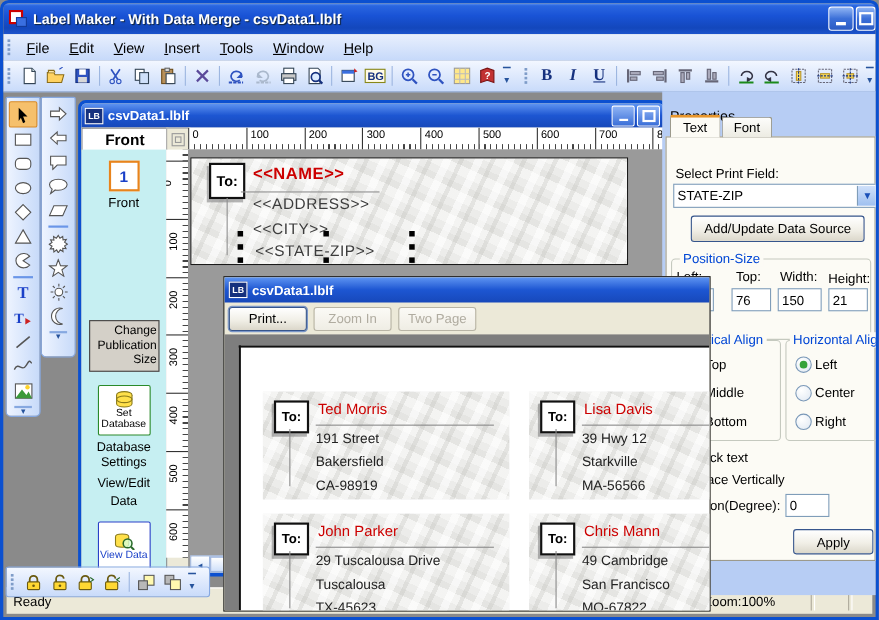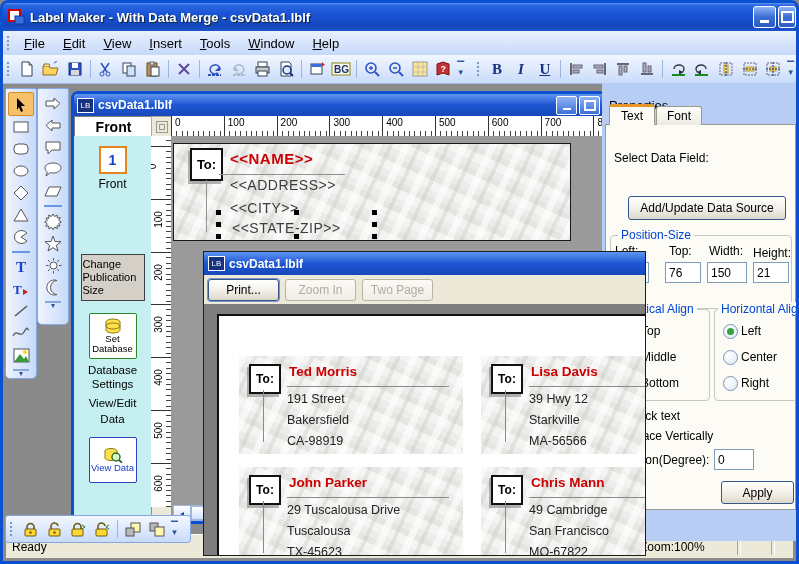--- a/index.html
+++ b/index.html
@@ -35,21 +35,21 @@
   .pbtn.sel{background:#f6c06c;border:1px solid #d88a28;border-radius:2px}
   .pdiv{width:18px;height:2px;background:#6a96e8;margin:3px 0}
   .phandle{width:16px;height:7px;border-top:2px solid #86a8e0;margin-top:3px;color:#26539c;font-size:8px;line-height:5px;text-align:center}
   
   .docwin{position:absolute;left:68px;top:88px;width:529px;height:427px;
     border:3px solid #0b50d0;border-radius:7px 7px 0 0;background:#ece9d8;z-index:5;overflow:hidden}
   .doctitle{position:absolute;left:0;top:0;right:0;height:22px;
     background:linear-gradient(180deg,#5f95f2,#1d56d2 50%,#1748ba);
     display:flex;align-items:center;padding:0 3px;color:#fff;font-weight:bold;font-size:12px}
   .lbico{width:15px;height:13px;background:#16317e;border:1px solid #fff;color:#fff;
-    font-size:8px;font-weight:normal;display:flex;align-items:center;justify-content:center;margin-right:4px}
+    font-size:8px;font-weight:bold;display:flex;align-items:center;justify-content:center;margin-right:4px}
   .dbtn{width:19px;height:17px;border:1px solid #fff;border-radius:2px;
     background:linear-gradient(180deg,#8fb4f4,#3b6fd8);color:#fff;font-size:10px;
     display:flex;align-items:center;justify-content:center;margin-left:2px}
   .fronthead{position:absolute;left:0;top:22px;width:77px;height:20px;background:#fff;
     border:1px solid #808080;display:flex;align-items:center;justify-content:center;font-weight:bold;font-size:14px}
   .cornerbox{position:absolute;left:77px;top:22px;width:20px;height:20px;background:#ece9d8;
     border:1px solid #aaa;display:flex;align-items:center;justify-content:center}
   .hruler{position:absolute;left:97px;top:22px;right:0;height:20px;background:#fff;
     border-bottom:1px solid #808080;display:flex;overflow:hidden}
   .hcell{width:52.8px;flex:0 0 52.8px;position:relative;border-left:1px solid #333;font-size:10px;padding:1px 0 0 3px;box-sizing:border-box}
@@ -94,21 +94,21 @@
     border:1px solid #1c1c1c;background:#ece9d8;overflow:hidden;box-sizing:border-box}
   .prevtitle{position:absolute;left:0;top:0;right:0;height:23px;
     background:linear-gradient(180deg,#5f95f2,#1d56d2 50%,#1748ba);
     display:flex;align-items:center;padding:0 4px;color:#fff;font-weight:bold;font-size:12px}
   .prevbtns{position:absolute;left:0;top:23px;right:0;height:29px;display:flex;align-items:center;padding-left:4px;gap:6px}
   .pvbtn{width:71px;height:22px;flex:0 0 auto}
   .prevbody{position:absolute;left:0;top:52px;right:0;bottom:0;background:#7e7e7e;overflow:hidden}
   .page{position:absolute;left:13px;top:10px;width:460px;height:420px;background:#fff;
     border-left:2px solid #111;border-top:2px solid #111}
   .plab{position:absolute;width:224px;height:98px}
-  .plab .nm{position:absolute;left:50px;top:8px;font-weight:bold;font-size:13.5px;color:#cc0000}
+  .plab .nm{position:absolute;left:50px;top:8px;font-weight:normal;font-size:13.5px;color:#cc0000}
   .plab .hl{position:absolute;left:48px;top:30px;width:162px;height:1px;background:#8a8a8a}
   .plab .vl{position:absolute;left:24px;top:34px;width:1px;height:52px;background:#8a8a8a}
   .plab .ln{position:absolute;left:48px;font-size:12.5px;color:#222}
   
   .locktb{position:absolute;left:2px;top:512px;width:184px;height:26px;
     background:linear-gradient(180deg,#f3f7ff,#c9dbfa);border:1px solid #86a8e0;border-radius:3px;
     display:flex;align-items:center;z-index:9}
   .statusbar{position:absolute;left:3px;right:3px;bottom:3px;height:23px;background:#ece9d8;
     border-top:1px solid #fff;display:flex;align-items:center;font-size:12px;z-index:8}
   .sgroove{width:2px;height:17px;border-left:1px solid #aca899;border-right:1px solid #fff;margin:0 2px}
@@ -488,21 +488,21 @@
       <div class="hcell"><span>500</span></div>
       <div class="hcell"><span>600</span></div>
       <div class="hcell"><span>700</span></div>
       <div class="hcell"><span>800</span></div>
     </div>
     <div class="sidebar">
       <div style="margin-top:10px;width:24px;height:24px;background:#fff;border:2px solid #e8841c;display:flex;align-items:center;justify-content:center;color:#1a40c8;font-weight:bold;font-size:14px">
         <span>1</span>
       </div>
       <div style="margin-top:3px;font-size:12px">Front</div>
-      <div style="margin-top:63px;width:60px;background:#d4d0c8;border:1px solid #404040;text-align:left;font-size:11px;line-height:13px;padding:3px 1px">Change Publication Size</div>
+      <div style="margin-top:100px;width:60px;background:#d4d0c8;border:1px solid #404040;text-align:right;font-size:11px;line-height:13px;padding:3px 1px">Change Publication Size</div>
       <div style="margin-top:12px;width:46px;height:44px;background:#fff;border:1px solid #2a8a2a;border-radius:2px;display:flex;flex-direction:column;align-items:center;justify-content:center">
         <svg width="18" height="16">
             <ellipse cx="9" cy="4" rx="7" ry="3" fill="#ffe04a" stroke="#8a7a1a"></ellipse>
             <path d="M2 4v8c0 1.7 3.1 3 7 3s7-1.3 7-3V4" fill="#ffe04a" stroke="#8a7a1a"></path>
             <ellipse cx="9" cy="8" rx="7" ry="3" fill="none" stroke="#8a7a1a"></ellipse>
           </svg>
         <span style="font-size:9.5px;line-height:10px;text-align:center">Set Database</span>
       </div>
       <div style="margin-top:4px;width:60px;text-align:center;font-size:11.5px;line-height:14px">Database Settings</div>
       <div style="margin-top:4px;width:60px;text-align:center;font-size:11.5px;line-height:16px">View/Edit Data</div>
@@ -571,21 +571,25 @@
   <div class="propclient">
     <div style="position:absolute;left:7px;top:15px;font-size:13px;color:#000">Properties</div>
     <div class="tab active" style="left:7px;top:21px;width:46px">
       <span>Text</span>
     </div>
     <div class="tab inactive" style="left:54px;top:23px;width:46px;height:19px">
       <span>Font</span>
     </div>
     <div class="proppanel"></div>
 
-    <div class="plabel" style="left:12px;top:68px">Select Data Field:</div>
+    <div class="plabel" style="left:12px;top:68px">Select Print Field:</div>
+    <div class="tin" style="left:10px;top:84px;width:187px;height:22px">
+      <span>STATE-ZIP</span>
+      <div style="position:absolute;right:1px;top:1px;bottom:1px;width:17px;background:linear-gradient(180deg,#cfe0fa,#9fc0f0);border-left:1px solid #7f9db9;display:flex;align-items:center;justify-content:center;color:#1a50b8;font-size:9px">▼</div>
+    </div>
     <button class="xpbtn" style="position:absolute;left:26px;top:113px;width:158px;height:24px">
       <span>Add/Update Data Source</span>
     </button>
 
     <div class="grp" style="left:8px;top:152px;width:180px;height:72px">
       <span class="grplbl">Position-Size</span>
       <span class="plabel" style="left:4px;top:8px">Left:</span>
       <span class="plabel" style="left:58px;top:8px">Top:</span>
       <span class="plabel" style="left:98px;top:8px">Width:</span>
       <span class="plabel" style="left:142px;top:10px">Height:</span>

